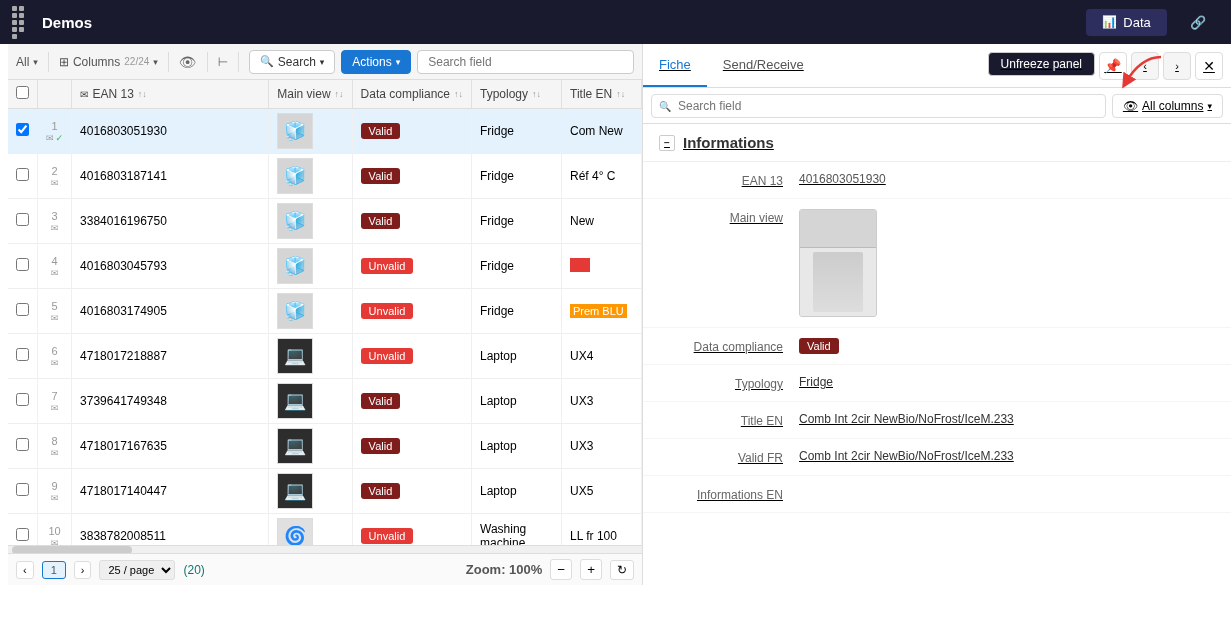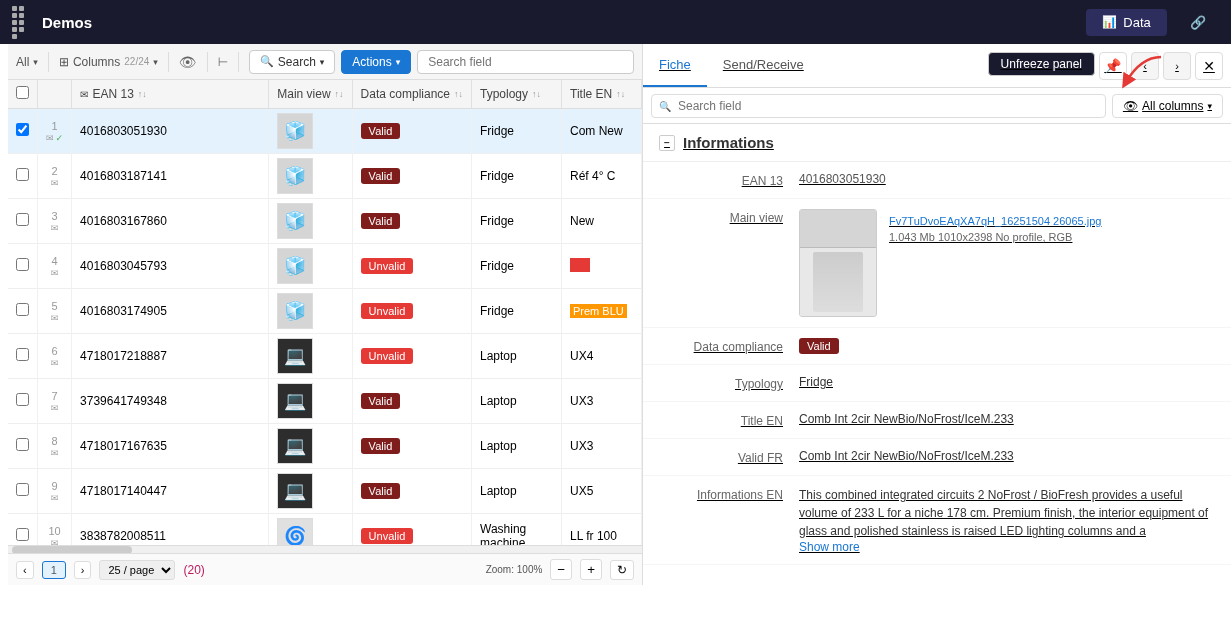--- a/index.html
+++ b/index.html
@@ -301,21 +301,21 @@
     <td class="col-num">
       <div style="display:flex;flex-direction:column;align-items:center;gap:1px;">
         <span>3</span>
         <div style="display:flex;gap:2px;">
           <span style="font-size:9px;color:#999;">✉</span>
 
         </div>
       </div>
     </td>
     <td class="col-ean">
-      <span>4016803167860</span>
+      <span>3384016196750</span>
     </td>
     <td class="col-main">
       <div class="thumb" style="background:#d5d5d5;">
         <span style="font-size:18px;color:#888;">
           🧊
         </span>
       </div>
     </td>
     <td class="col-compliance">
       <span class="badge badge-valid">Valid</span>
@@ -567,23 +567,23 @@
     </div>
 
     <div class="table-footer">
       <button class="pagination-btn">‹</button>
       <span class="pagination-current">1</span>
       <button class="pagination-btn">›</button>
       <select style="font-size:11px;border:1px solid #ddd;border-radius:3px;padding:2px 4px;">
         <option>25 / page</option>
         <option>50 / page</option>
       </select>
-      <span style="color:#be185d;">(20)</span>
+      <span style="color:#0f766e;">(20)</span>
       <div class="footer-spacer"></div>
-      <span style="font-size:10px;color:#555;">Zoom: 100%</span>
+      <span style="font-size:13px;color:#555;font-weight:bold;">Zoom: 100%</span>
       <button class="zoom-btn">−</button>
       <button class="zoom-btn">+</button>
       <button class="zoom-btn" style="font-size:12px;">↻</button>
     </div>
   </div>
 
   <div class="right-panel" style="position:relative;text-decoration:underline;">
 
     <div class="right-header">
       <div class="right-tab active">
@@ -639,24 +639,20 @@
       <div class="field-row">
         <div class="field-label">Main view</div>
         <div class="field-value">
           <div style="display:flex;gap:12px;align-items:flex-start;">
             <div class="fridge-img">
               <div class="fridge-top"></div>
               <div class="fridge-bottom" style="display:flex;align-items:center;justify-content:center;">
                 <div style="width:50px;height:60px;background:linear-gradient(180deg,#ccc 0%,#ddd 100%);border-radius:2px;"></div>
               </div>
             </div>
-            <div>
-              <a class="img-link">Fv7TuDvoEAqXA7qH_16251504 26065.jpg</a>
-              <div class="img-meta">1.043 Mb  1010x2398  No profile, RGB</div>
-            </div>
           </div>
         </div>
       </div>
 
       <div class="field-row">
         <div class="field-label">Data compliance</div>
         <div class="field-value">
           <span class="badge badge-valid">Valid</span>
         </div>
       </div>
@@ -671,21 +667,17 @@
         <div class="field-value">Comb Int 2cir NewBio/NoFrost/IceM.233</div>
       </div>
 
       <div class="field-row">
         <div class="field-label">Valid FR</div>
         <div class="field-value">Comb Int 2cir NewBio/NoFrost/IceM.233</div>
       </div>
 
       <div class="field-row">
         <div class="field-label">Informations EN</div>
-        <div class="field-value">
-          <div class="description-text">This combined integrated circuits 2 NoFrost / BioFresh provides a useful volume of 233 L for a niche 178 cm. Premium finish, the interior equipment of glass and polished stainless is raised LED lighting columns and a</div>
-          <a class="show-more">Show more</a>
-        </div>
       </div>
 
     </div>
   </div>
 </div>
 
 </body></html>

